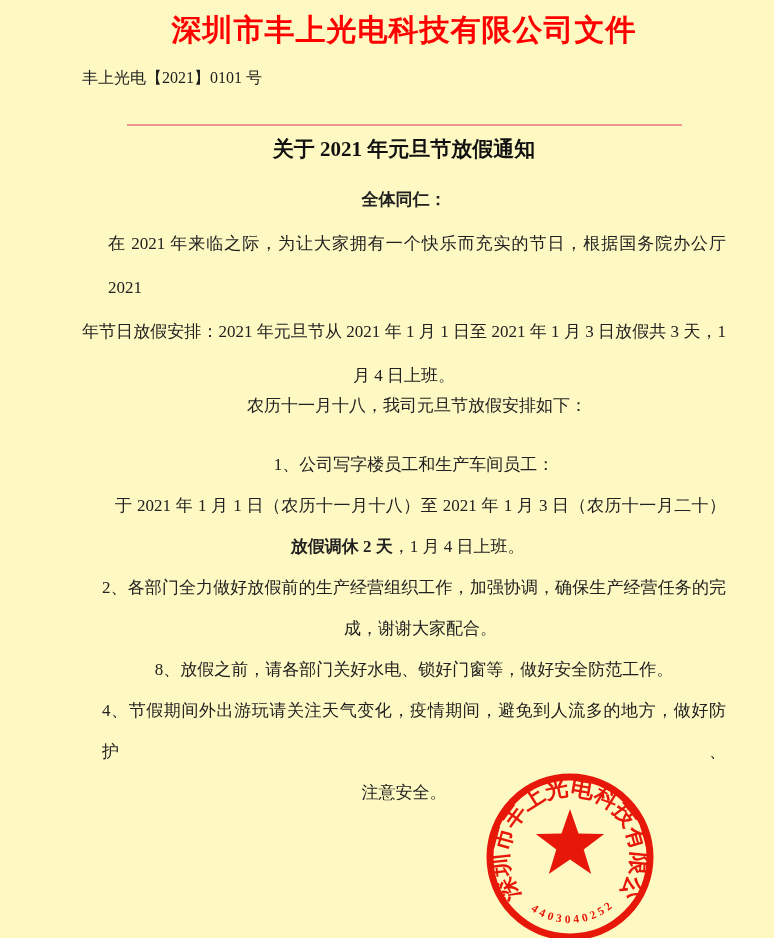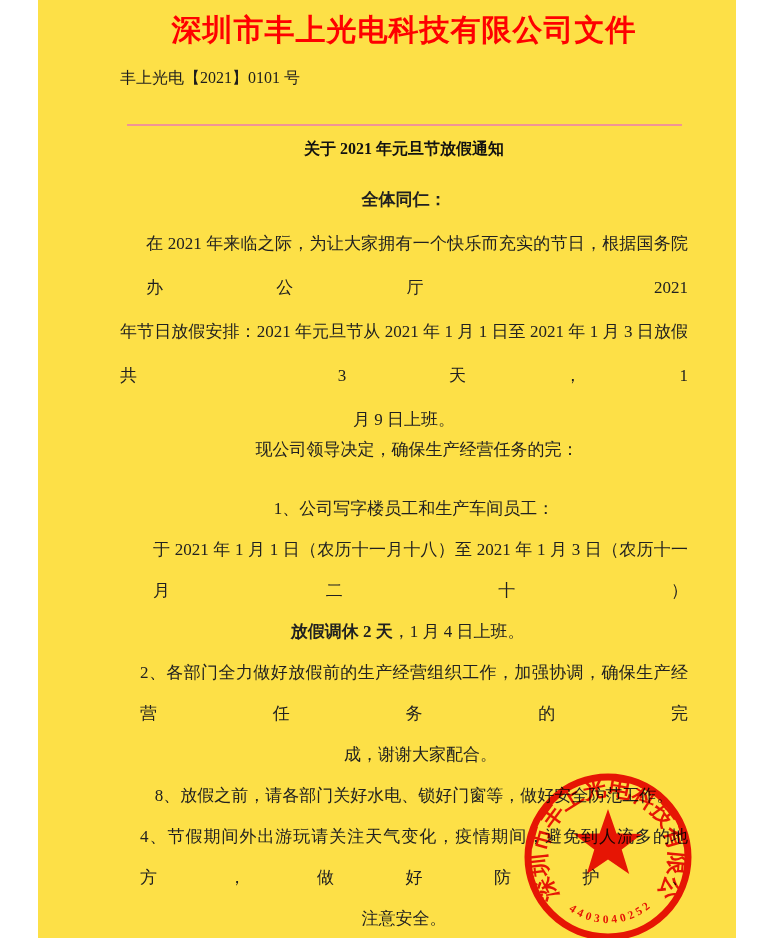--- a/index.html
+++ b/index.html
@@ -1,20 +1,20 @@
 <!DOCTYPE html>
 <html><head>
 <meta charset="utf-8">
 <style>
   html,body{margin:0;padding:0;background:#ffffff;}
   .page{
     position:relative;
-    width:698px;height:938px;
+    width:774px;height:938px;
     margin:0 auto;
-    background:#fde047;
+    background:#fef9c3;
     box-sizing:border-box;
     padding:0 48px 0 82px;
     overflow:hidden;
     font-family:"Liberation Serif","DejaVu Serif",serif;
     color:#212121;
   }
   .header-title{
     margin-top:10px;
     font-size:30px;line-height:40px;
     font-weight:bold;
@@ -29,21 +29,21 @@
   }
   .divider{
     margin-top:34px;
     width:555px;
     border:none;
     border-top:2px solid #f19494;
     height:0;
   }
   .doc-title{
     margin-top:7px;
-    font-size:16px;line-height:30px;
+    font-size:21px;line-height:30px;
     font-weight:bold;
     text-align:center;
     color:#111111;
   }
   .body-lines{margin-top:14px;font-size:17px;}
   .line{line-height:44px;white-space:nowrap;text-align:center;}
   .line.lh41{line-height:41px;}
   .line.just{
     white-space:normal;
     text-align:justify;
@@ -76,22 +76,22 @@
   <div class="doc-number">丰上光电【2021】0101 号</div>
 
   <hr class="divider">
 
   <div class="doc-title">关于 2021 年元旦节放假通知</div>
 
   <div class="body-lines" id="body-lines">
       <div class="line bold"><span class="bold">全体同仁：</span></div>
       <div class="line just ind-para"><span>在 2021 年来临之际，为让大家拥有一个快乐而充实的节日，根据国务院办公厅 2021</span></div>
       <div class="line just"><span>年节日放假安排：2021 年元旦节从 2021 年 1 月 1 日至 2021 年 1 月 3 日放假共 3 天，1</span></div>
-      <div class="line"><span>月 9 日上班。</span></div>
-      <div class="line ind-para m-p2"><span>现公司领导决定，确保生产经营任务的完：</span></div>
+      <div class="line"><span>月 4 日上班。</span></div>
+      <div class="line ind-para m-p2"><span>农历十一月十八，我司元旦节放假安排如下：</span></div>
       <div class="line lh41 ind-list m-items"><span>1、公司写字楼员工和生产车间员工：</span></div>
       <div class="line lh41 just ind-cont"><span>于 2021 年 1 月 1 日（农历十一月十八）至 2021 年 1 月 3 日（农历十一月二十）</span></div>
       <div class="line lh41 ind-hang"><span class="bold">放假调休 2 天</span><span>，1 月 4 日上班。</span></div>
       <div class="line lh41 just ind-list"><span>2、各部门全力做好放假前的生产经营组织工作，加强协调，确保生产经营任务的完</span></div>
       <div class="line lh41 ind-cont"><span>成，谢谢大家配合。</span></div>
       <div class="line lh41 ind-list"><span>8、放假之前，请各部门关好水电、锁好门窗等，做好安全防范工作。</span></div>
       <div class="line lh41 just ind-list"><span>4、节假期间外出游玩请关注天气变化，疫情期间，避免到人流多的地方，做好防护、</span></div>
       <div class="line lh41"><span>注意安全。</span></div>
     </div>
 

